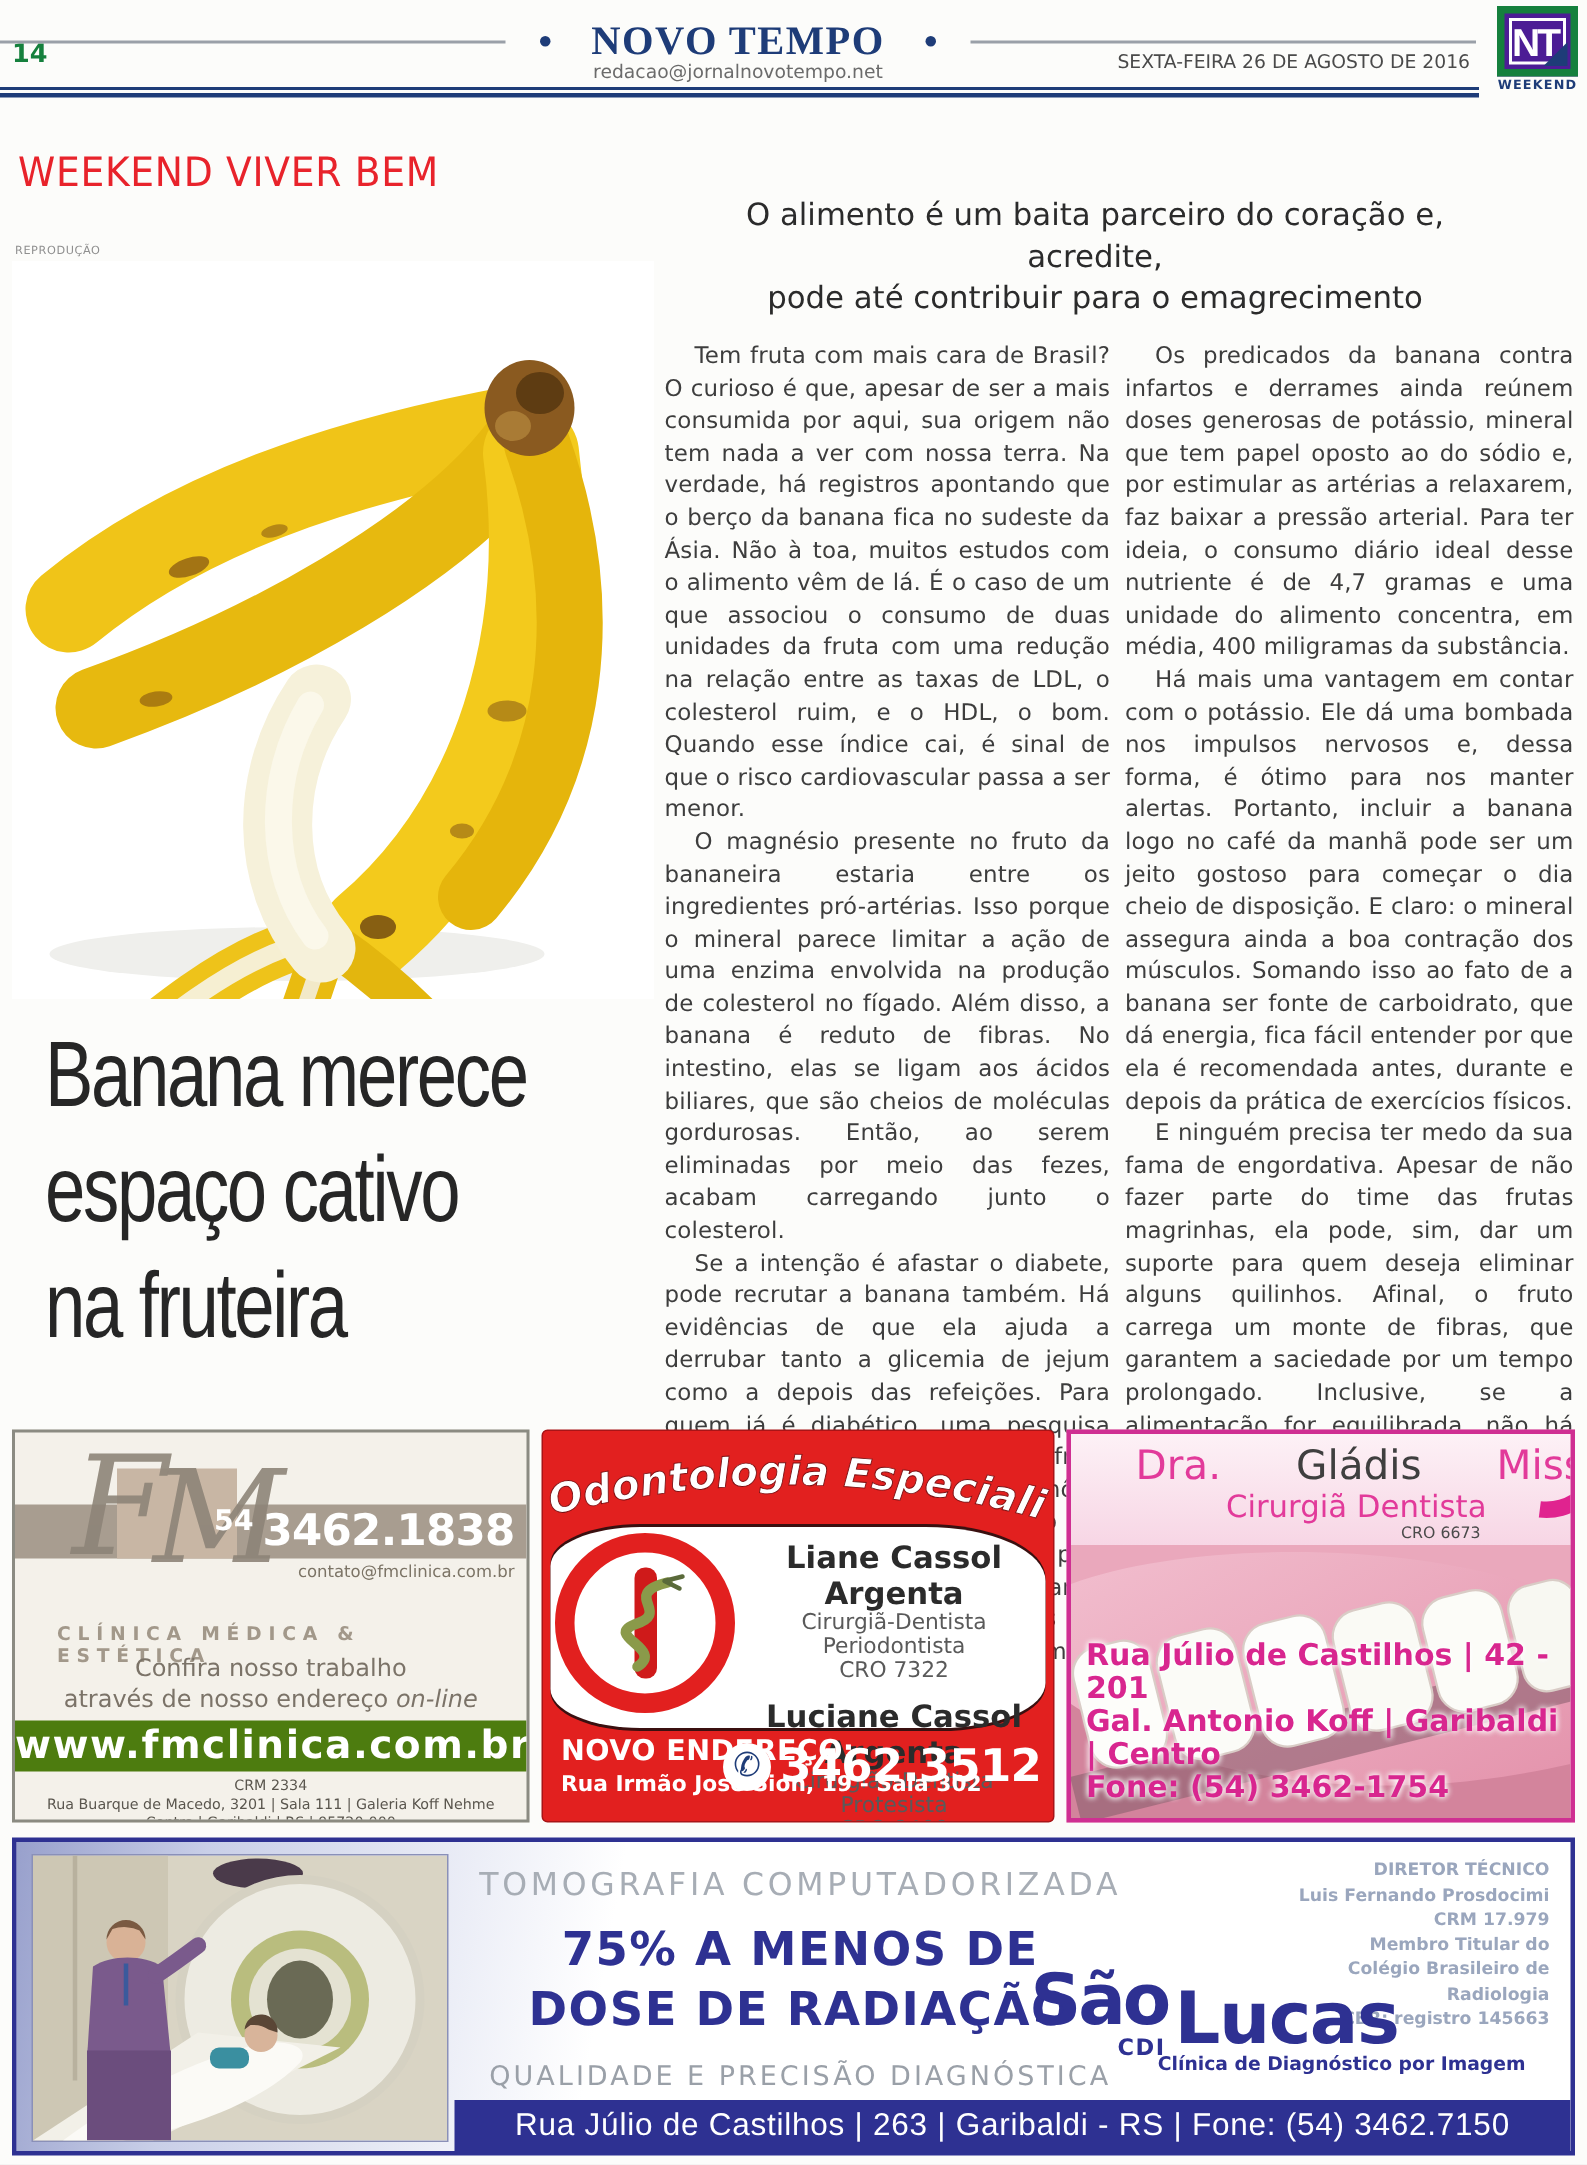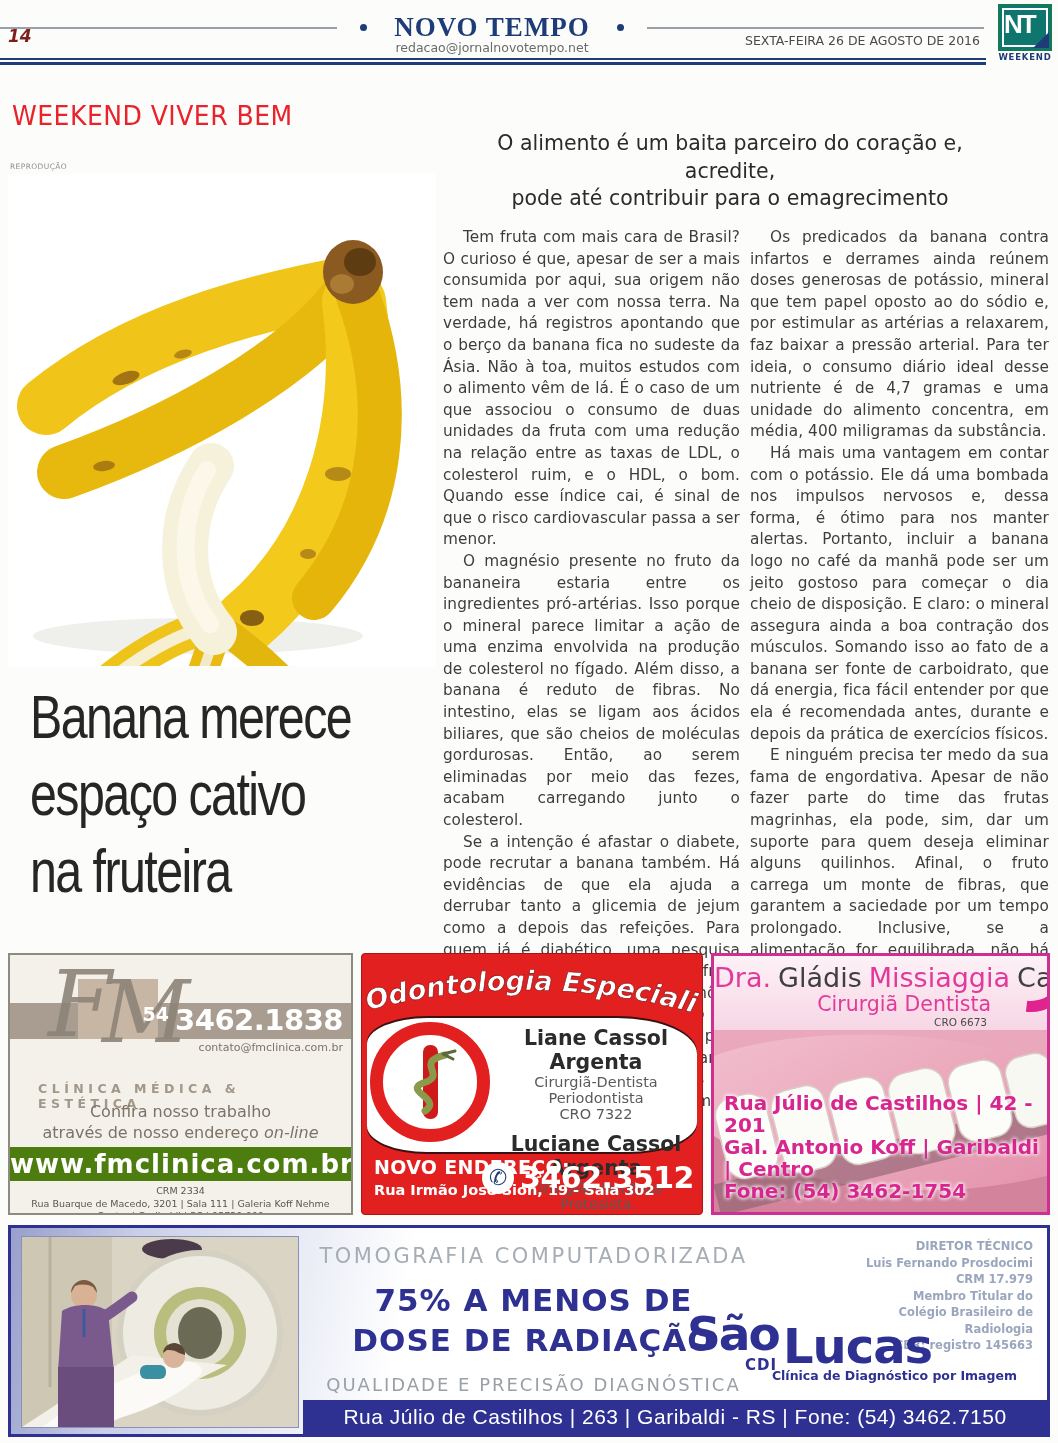--- a/index.html
+++ b/index.html
@@ -5,24 +5,24 @@
   * { margin:0; padding:0; box-sizing:border-box; }
   body { background:#e8e8e6; font-family:"DejaVu Sans", sans-serif; }
   #page { position:relative; width:1058px; height:1443px; background:#fcfcfa; overflow:hidden; margin:0 auto; }
 
   
   .mast-row { position:absolute; top:14px; left:0; right:74px; display:flex; align-items:center; gap:23px; }
   .mast-line { flex:1; height:2px; background:#9aa0a8; }
   .mast-dot { width:7px; height:7px; border-radius:50%; background:#1e3c78; }
   .mast-title { font-family:"Liberation Serif", serif; font-weight:bold; font-size:27px; color:#1e3c78; letter-spacing:1px; line-height:1; padding:0 4px; }
   .mast-email { position:absolute; top:40px; left:0; right:74px; text-align:center; font-size:12.5px; color:#6b6b6b; }
-  .page-num { position:absolute; left:8px; top:26px; font-weight:bold; font-size:17px; color:#7f1d1d;font-style:italic; }
+  .page-num { position:absolute; left:8px; top:26px; font-weight:bold; font-size:17px; color:#15803d; }
   .page-date { position:absolute; right:78px; top:33px; font-size:12.5px; color:#4a4a4a; }
   .double-rule { position:absolute; left:0; right:72px; top:58px; height:7px; border-top:2px solid #1e3c78; border-bottom:3px solid #1e3c78; }
-  .nt-box { position:absolute; right:6px; top:4px; width:54px; height:47px; background:#0f766e; border:1px solid #15803d; }
+  .nt-box { position:absolute; right:6px; top:4px; width:54px; height:47px; background:#4c1d95; border:5px solid #15803d; }
   .nt-box .nt-inner { position:absolute; inset:3px; border:2px solid #ffffff; }
   .nt-box .nt-txt { position:absolute; left:5px; top:4px; color:#fff; font-weight:bold; font-size:26px; letter-spacing:-2px; font-family:"Liberation Sans", sans-serif; }
   .nt-box .nt-corner { position:absolute; right:2px; bottom:2px; width:0; height:0; border-left:16px solid transparent; border-bottom:16px solid #1e3c78; }
   .nt-weekend { position:absolute; right:6px; top:52px; width:54px; text-align:center; font-size:8.5px; font-weight:bold; color:#1e3c78; letter-spacing:.8px; }
 
   
   .section-title { position:absolute; left:12px; top:100px; font-size:27px; color:#e8232b; transform:scaleX(.93); transform-origin:left; letter-spacing:.5px; white-space:nowrap; }
   .deck { position:absolute; left:470px; width:520px; top:130px; text-align:center; font-size:20.5px; line-height:27.5px; color:#2b2b2b; }
   .credit { position:absolute; left:10px; top:162px; font-size:7.5px; color:#8f8f8f; letter-spacing:.4px; }
   .fig { position:absolute; left:8px; top:174px; width:428px; height:492px; background:#ffffff; }
@@ -60,21 +60,21 @@
   .odo-newaddr { position:absolute; left:12px; top:202px; color:#fff; font-weight:bold; font-size:19px; letter-spacing:.3px; }
   .odo-addr { position:absolute; left:12px; top:228px; color:#fff; font-weight:bold; font-size:14.5px; }
   .odo-phone { position:absolute; right:8px; top:206px; display:flex; align-items:center; gap:6px; }
   .odo-phone .pico { width:32px; height:32px; background:#fff; border-radius:50%; color:#1e3c78; font-size:22px; text-align:center; line-height:32px; }
   .odo-phone .pnum { color:#fff; font-size:30px; font-weight:bold; letter-spacing:-.5px; }
 
   .ad-gla { position:absolute; left:711px; top:953px; width:339px; height:262px; border:3px solid #cf2f92; background:#f4c3d4; overflow:hidden; }
   .gla-head { position:absolute; left:0; right:0; top:0; height:74px; background:linear-gradient(#fdf1f6,#f7d6e5); }
   .gla-title { position:absolute; left:0; right:14px; top:6px; text-align:center; font-size:27px; white-space:nowrap; }
   .gla-title .pk { color:#e23a9a; } .gla-title .dk { color:#3f3f3f; }
-  .gla-title span { margin-right:7px; }
+  .gla-title span { margin-right:7px;padding-left:43px; }
   .gla-sub { position:absolute; right:56px; top:36px; font-size:20.5px; color:#e23a9a; }
   .gla-cro { position:absolute; right:60px; top:60px; font-size:10.5px; color:#4a4a4a; }
   .gla-swoosh { position:absolute; right:-26px; top:-28px; width:84px; height:84px; border:11px solid #e0238f; border-radius:50%; border-color:transparent transparent #e0238f transparent; transform:rotate(-38deg); }
   .gla-photo { position:absolute; left:0; right:0; top:70px; bottom:0; }
   .gla-addr { position:absolute; left:10px; bottom:10px; font-size:20px; font-weight:bold; color:#d8268f; line-height:22px; text-shadow:0 0 4px #ffffff,0 0 4px #ffffff; }
 
   
   .ad-cdi { position:absolute; left:8px; top:1225px; width:1042px; height:212px; border:3px solid #2e3192; background:linear-gradient(100deg,#98a0cc 0%,#c9cfe8 12%,#ffffff 38%); overflow:hidden;padding-left:38px; }
   .cdi-photo { position:absolute; left:10px; top:8px; width:278px; height:192px; border:1px solid #8a90b8; }
   .cdi-center { position:absolute; left:300px; width:445px; top:16px; text-align:center; }

